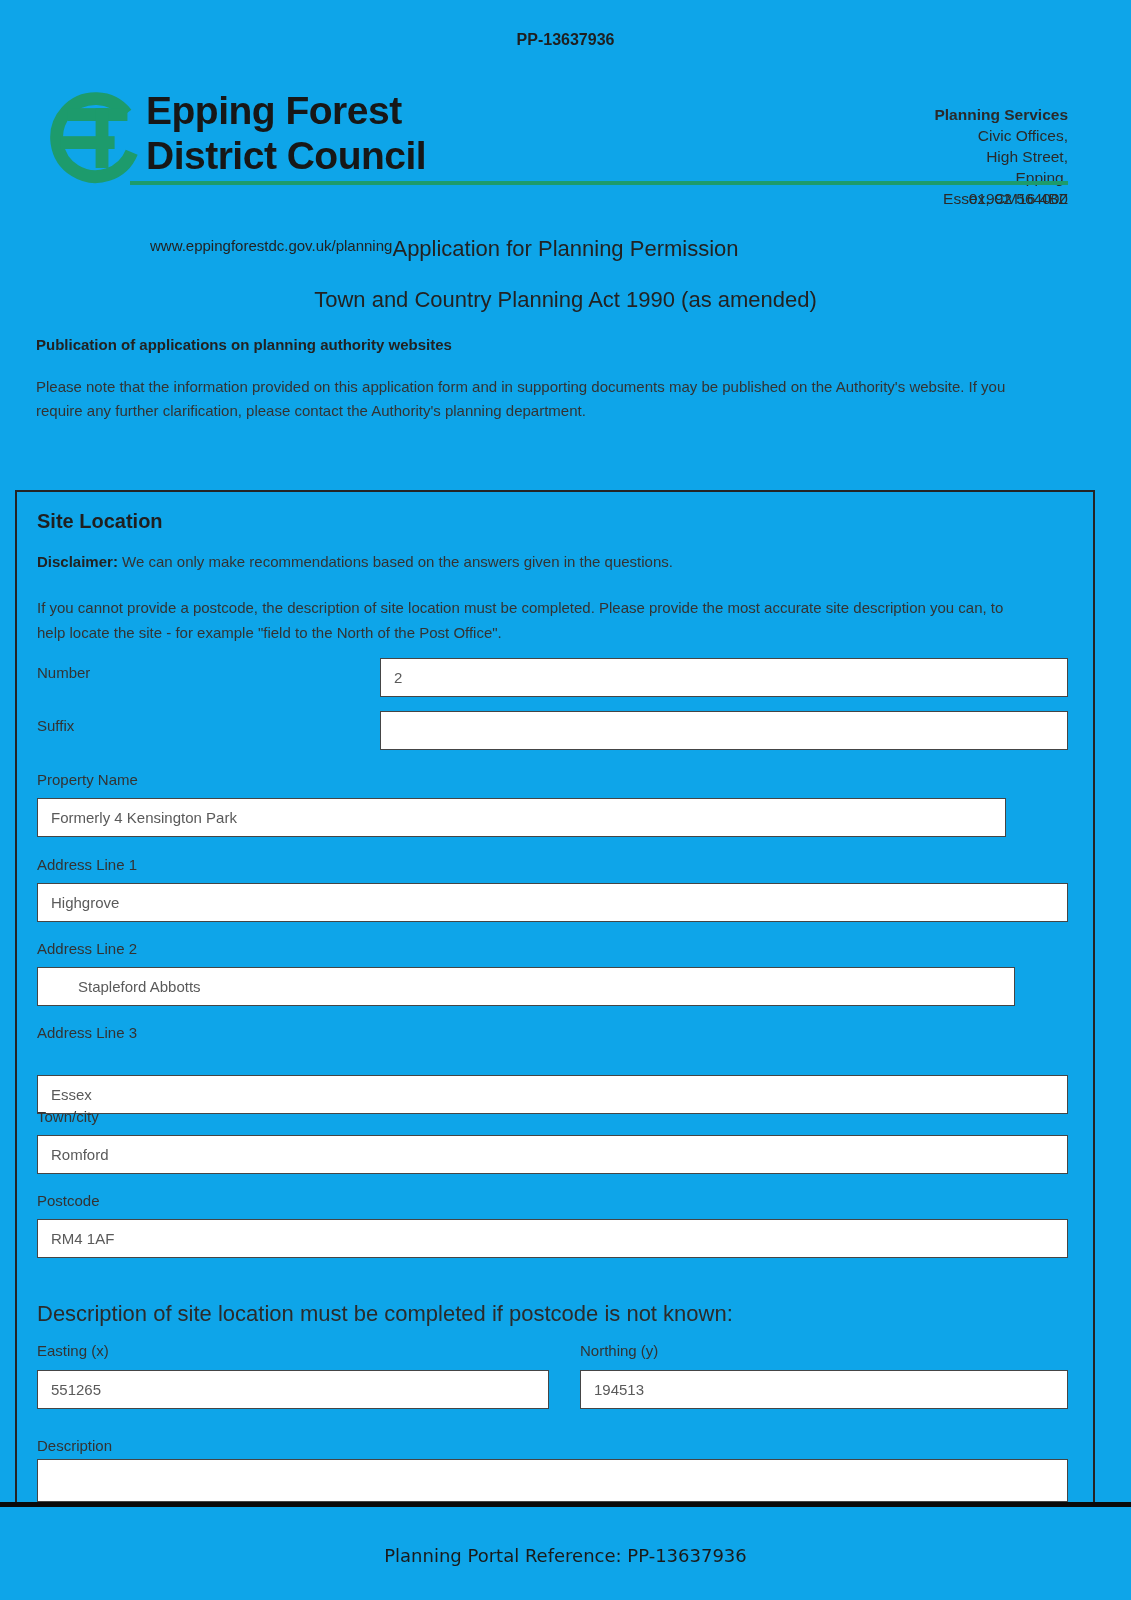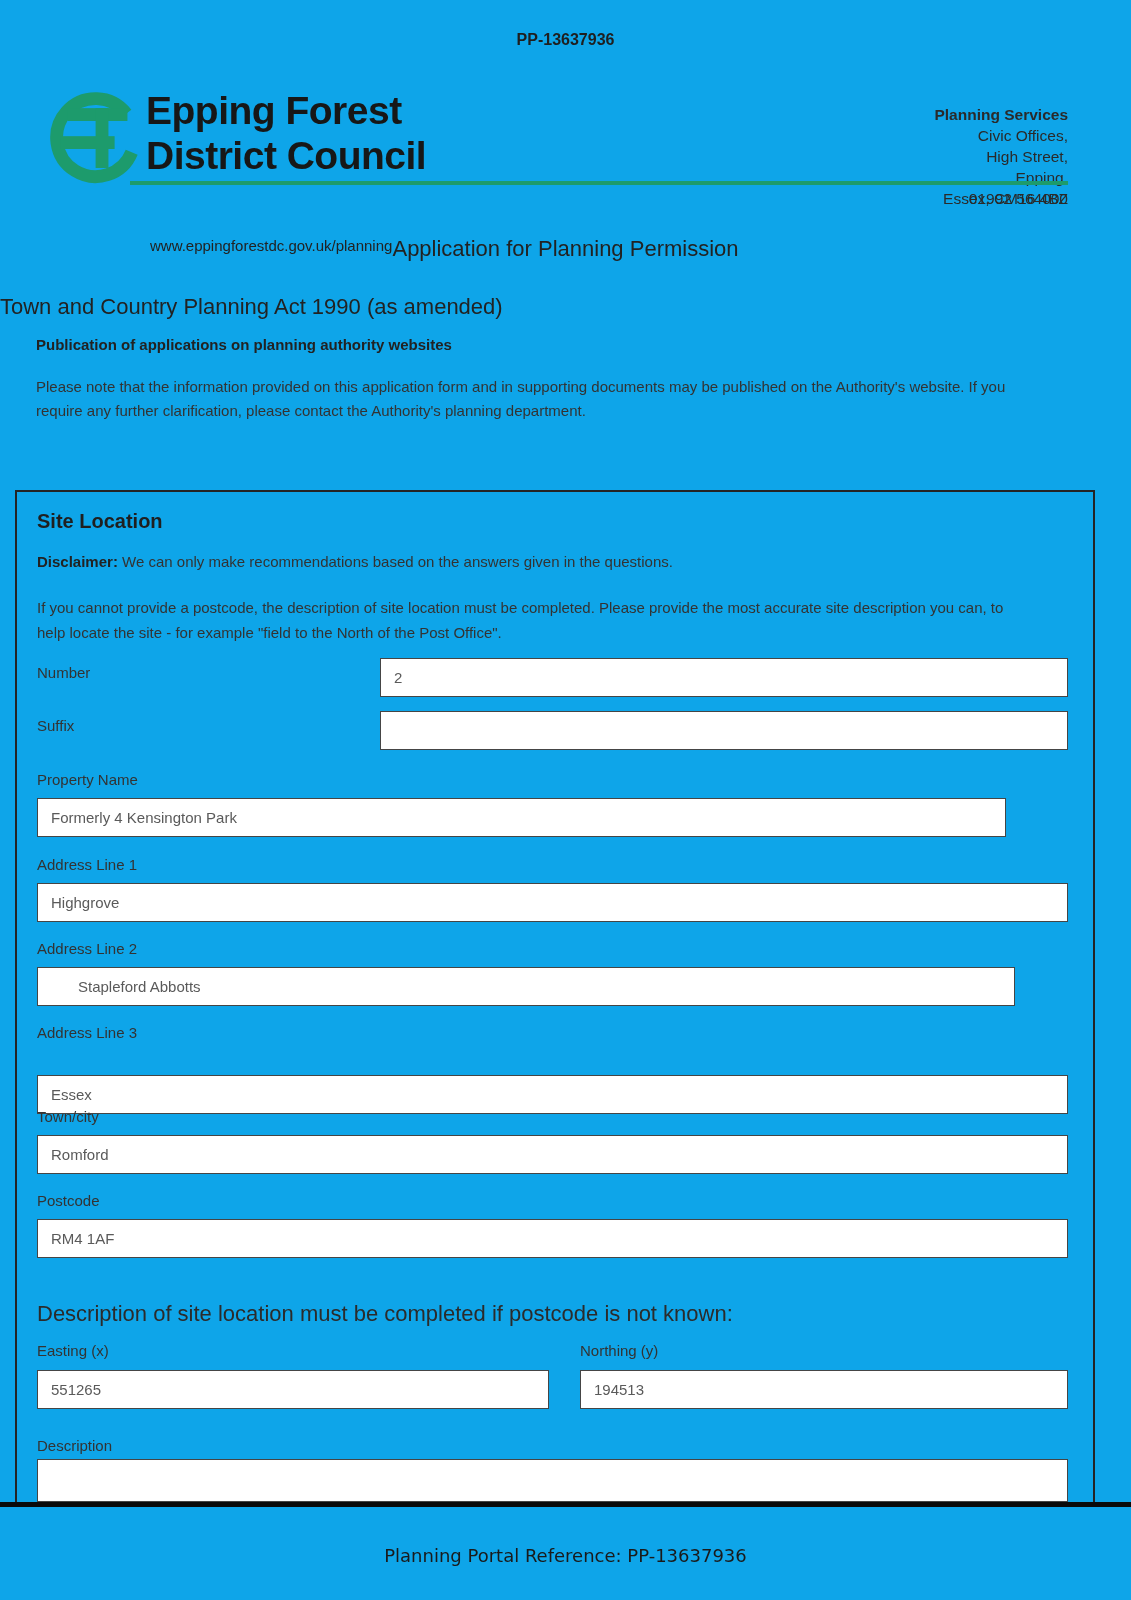--- a/index.html
+++ b/index.html
@@ -12,21 +12,21 @@
   .ref-top{top:31px;left:0;width:1131px;text-align:center;font-size:16px;font-weight:bold;color:#1f1f1f;}
   .logo-svg{top:83px;left:50px;}
   .council-name{top:88px;left:146px;font-size:39px;font-weight:bold;line-height:45px;color:#171717;letter-spacing:-0.5px;}
   .hq{top:84px;right:63px;text-align:right;font-size:15.5px;line-height:21px;color:#2a2a2a;margin-top:20px;}
   .hq .dept{font-weight:bold;}
   .green-rule{top:181px;left:130px;width:938px;height:4px;background:#1d9b6c;}
   .website{top:189px;left:150px;font-size:15px;color:#222;margin-top:48px;}
   .phone{top:190px;right:63px;font-size:15.5px;color:#2a2a2a;}
   
   .title1{top:236px;left:0;width:1131px;text-align:center;font-size:22px;color:#222;}
-  .title2{top:294px;left:0;width:1131px;text-align:left;font-size:22px;color:#222;}
+  .title2{top:287px;left:0;width:1131px;text-align:center;font-size:22px;color:#222;}
   .pub-head{top:336px;left:36px;font-size:15px;font-weight:bold;color:#222;}
   .pub-body{top:375px;left:36px;width:1040px;font-size:15px;line-height:24px;color:#333;}
   
   .section-box{top:490px;left:15px;width:1080px;height:1012px;border:2px solid #242424;border-bottom:none;box-sizing:border-box;}
   .s-head{top:510px;left:37px;font-size:20px;font-weight:bold;color:#1f1f1f;}
   .disclaimer{top:553px;left:37px;font-size:15px;color:#333;}
   .disclaimer b{color:#222;}
   .intro{top:595px;left:37px;width:1030px;font-size:15px;line-height:25px;color:#333;}
   .lbl{font-size:15px;color:#333;}
   .fld{

